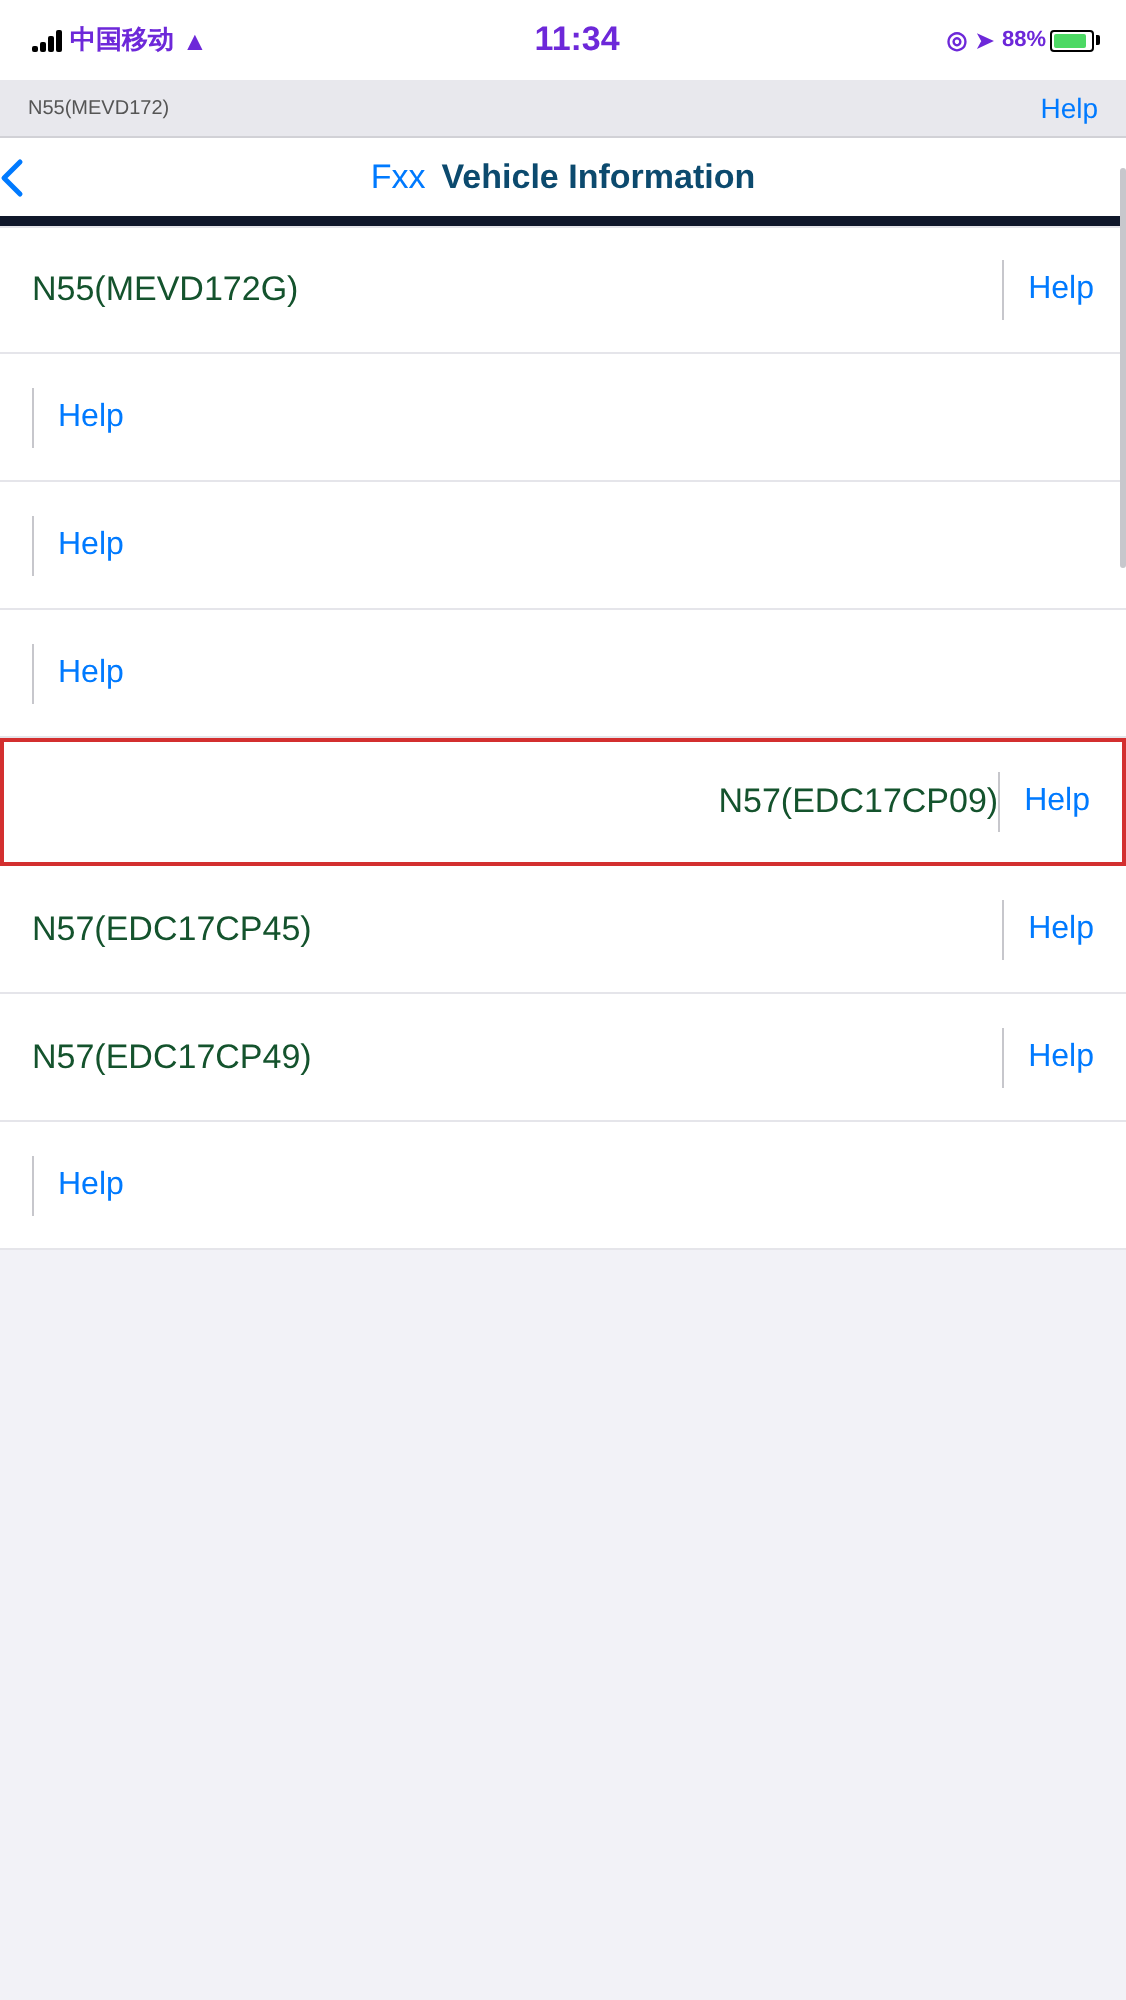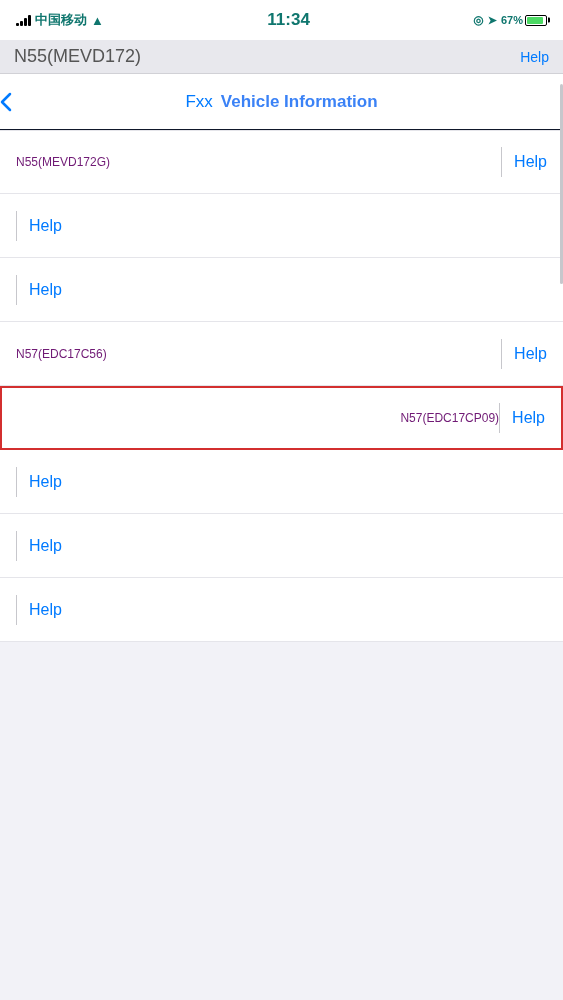--- a/index.html
+++ b/index.html
@@ -16,21 +16,21 @@
     
     .status-bar {
       background: #fff;
       height: 40px;
       display: flex;
       align-items: center;
       justify-content: space-between;
       padding: 0 16px;
       font-size: 13px;
       font-weight: 600;
-      color: #0f766e;
+      color: #6d28d9;
     }
     .status-bar-left {
       display: flex;
       align-items: center;
       gap: 4px;
     }
     .status-bar-center {
       font-size: 17px;
       font-weight: 600;
     }
@@ -94,25 +94,25 @@
       width: 88%;
       border-radius: 1px;
     }
     .battery-text {
       font-size: 11px;
     }
 
     
     .nav-bar {
       background: #fff;
-      height: 56px;
+      height: 44px;
       display: flex;
       align-items: center;
       padding: 0 0;
-      border-bottom: 1px solid #0f172a;
+      border-bottom: 5px solid #0f172a;
       position: relative;
     }
 
     .nav-back {
       display: flex;
       align-items: center;
       color: #007aff;
       font-size: 17px;
       cursor: pointer;
       z-index: 1;
@@ -132,21 +132,21 @@
       pointer-events: none;
     }
     .nav-subtitle {
       font-size: 17px;
       color: #007aff;
       font-weight: 400;
     }
     .nav-title {
       font-size: 17px;
       font-weight: 600;
-      color: #3b82f6;
+      color: #0c4a6e;
     }
 
     
     .list-container {
       background: #f2f2f7;
       flex: 1;
     }
 
     .list-item {
       background: #fff;
@@ -164,22 +164,22 @@
     }
 
     .list-item.highlighted {
       border: 2px solid #d32f2f;
       background: #fff;
       text-align: right;
     }
 
     .item-label {
       flex: 1;
-      font-size: 12px;
-      color: #701a75;
+      font-size: 17px;
+      color: #14532d;
     }
 
     .item-divider {
       width: 1px;
       height: 30px;
       background: #c7c7cc;
       margin-right: 12px;
     }
 
     .item-help {
@@ -209,30 +209,30 @@
     </div>
     <span>中国移动</span>
     <span class="wifi-icon">▲</span>
   </div>
   <div class="status-bar-center">11:34</div>
   <div class="status-bar-right">
 
     <span style="font-size:12px;">◎</span>
     <span style="font-size:11px;">➤</span>
     <div class="battery">
-      <span class="battery-text">67%</span>
+      <span class="battery-text">88%</span>
       <div class="battery-body">
         <div class="battery-fill"></div>
       </div>
     </div>
   </div>
 </div>
 
 <div style="background:#e8e8ed; padding:6px 14px; display:flex; align-items:center; gap:6px; border-bottom:1px solid #d1d1d6;">
-  <span style="font-size:18px; color:#555;">N55(MEVD172)</span>
+  <span style="font-size:10px; color:#555;">N55(MEVD172)</span>
   <span style="margin-left:auto; font-size:14px; color:#007aff;">Help</span>
 </div>
 
 <div class="nav-bar">
   <div class="nav-back">
     <svg viewBox="0 0 12 20" fill="none" xmlns="http://www.w3.org/2000/svg">
       <path d="M10 2L2 10L10 18" stroke="#007aff" stroke-width="2.5" stroke-linecap="round" stroke-linejoin="round"></path>
     </svg>
   </div>
   <div class="nav-title-group">
@@ -249,34 +249,35 @@
     </div>
     <div class="list-item">
       <div class="item-divider"></div>
       <span class="item-help">Help</span>
     </div>
     <div class="list-item">
       <div class="item-divider"></div>
       <span class="item-help">Help</span>
     </div>
     <div class="list-item">
-      <span class="item-label">N57(EDC17C56)</span>
       <div class="item-divider"></div>
       <span class="item-help">Help</span>
     </div>
     <div class="list-item highlighted">
       <span class="item-label">N57(EDC17CP09)</span>
       <div class="item-divider"></div>
       <span class="item-help">Help</span>
     </div>
     <div class="list-item">
-      <div class="item-divider"></div>
-      <span class="item-help">Help</span>
-    </div>
-    <div class="list-item">
+      <span class="item-label">N57(EDC17CP45)</span>
+      <div class="item-divider"></div>
+      <span class="item-help">Help</span>
+    </div>
+    <div class="list-item">
+      <span class="item-label">N57(EDC17CP49)</span>
       <div class="item-divider"></div>
       <span class="item-help">Help</span>
     </div>
     <div class="list-item">
       <div class="item-divider"></div>
       <span class="item-help">Help</span>
     </div>
   </div>
 
 <div class="scroll-thumb"></div>

